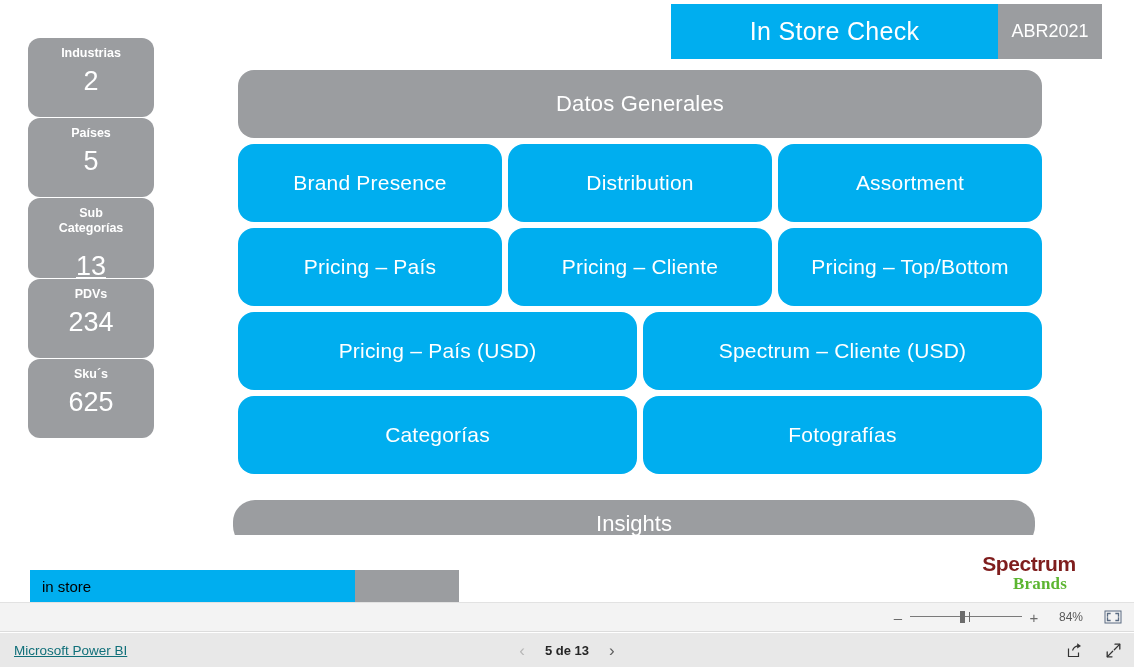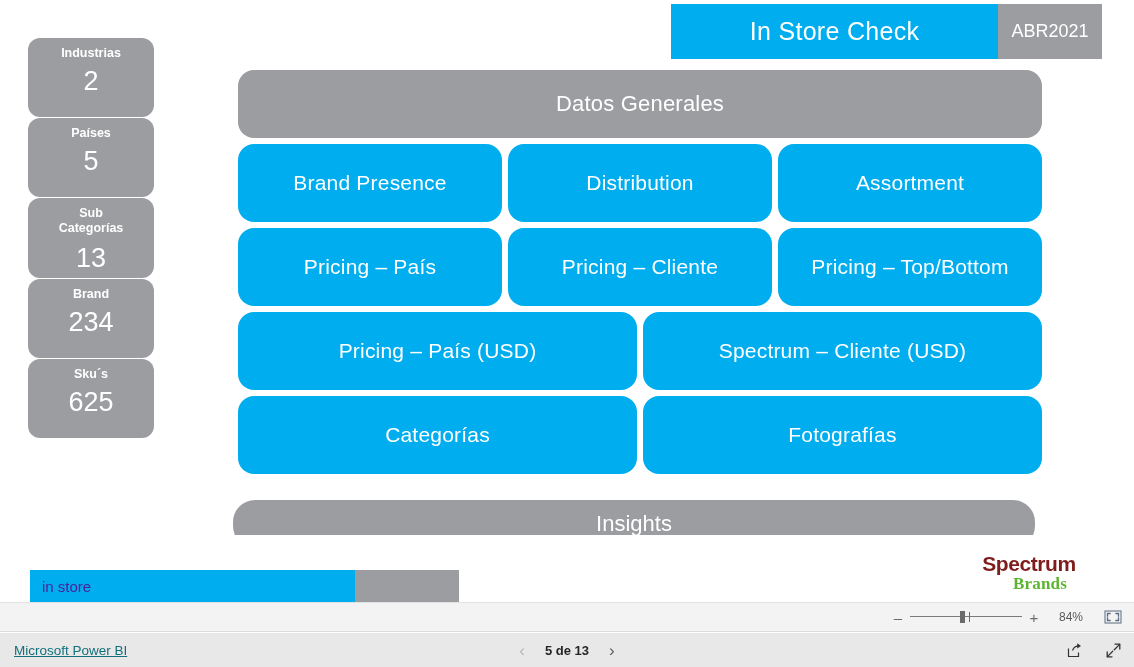--- a/index.html
+++ b/index.html
@@ -86,21 +86,21 @@
     line-height: 1.2;
     color: #ffffff;
   }
   .kpi-value {
     font-size: 27px;
     font-weight: 400;
     line-height: 1.1;
     margin-top: 6px;
     color: #ffffff;
   }
-  .kpi-card.h-two .kpi-value { margin-top: 8px; }
+  .kpi-card.h-two .kpi-value { margin-top: 16px; text-decoration: underline; }
 
   
   #tile-area {
     position: absolute;
     left: 238px; top: 70px;
     width: 804px;
   }
   .tile-row {
     display: flex;
     gap: 6px;
@@ -153,21 +153,21 @@
     display: flex;
   }
   #in-store-fill {
     width: 325px;
     background: #00AEEF;
     display: flex;
     align-items: center;
     padding-left: 12px;
   }
   #in-store-fill span {
-    color: #4c1d95;
+    color: #000000;
     font-size: 15px;
   }
   #in-store-rest {
     flex: 1 1 auto;
     background: #9B9DA0;
   }
 
   
   #brand-logo {
     position: absolute;
@@ -333,21 +333,21 @@
     <div class="kpi-card h-two">
       <div class="kpi-label">
         <span>Sub</span><br>
         <span>Categorías</span>
       </div>
       <div class="kpi-value">13</div>
     </div>
 
 
     <div class="kpi-card h-one">
-      <div class="kpi-label">Brand</div>
+      <div class="kpi-label">PDVs</div>
       <div class="kpi-value">234</div>
     </div>
 
     <div class="kpi-card h-one">
       <div class="kpi-label">Sku´s</div>
       <div class="kpi-value">625</div>
     </div>
 
   </div>
 

